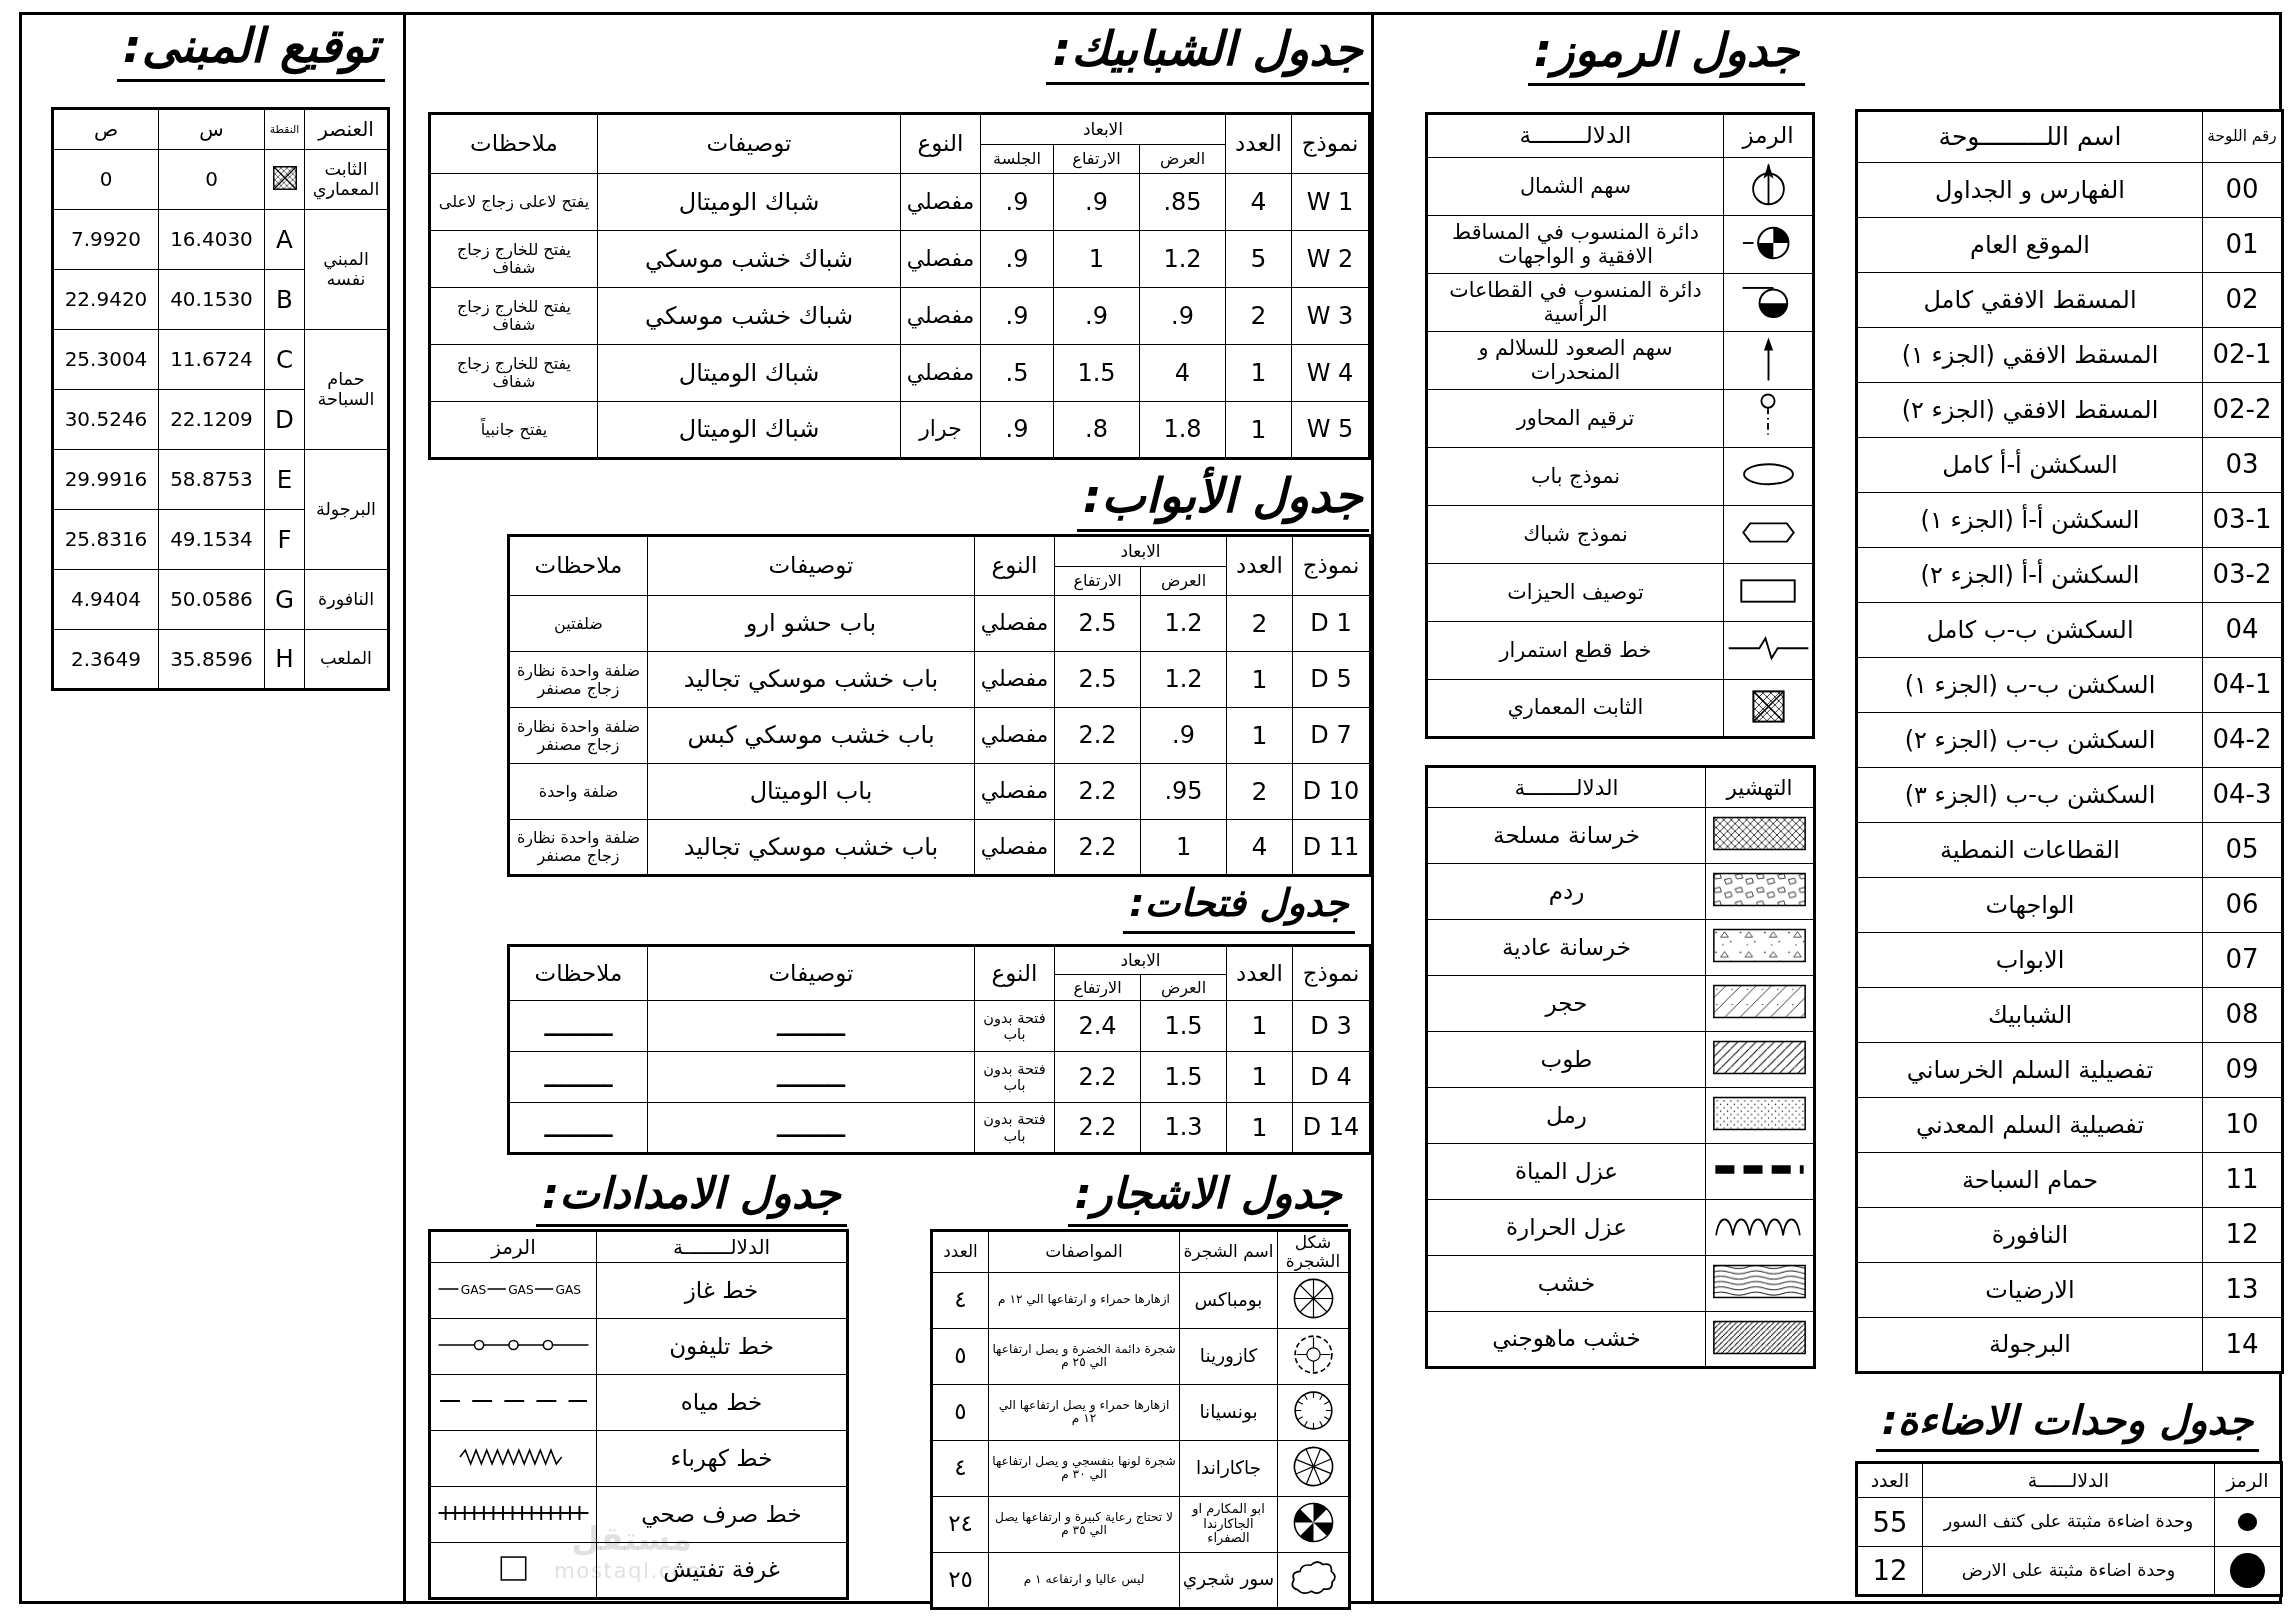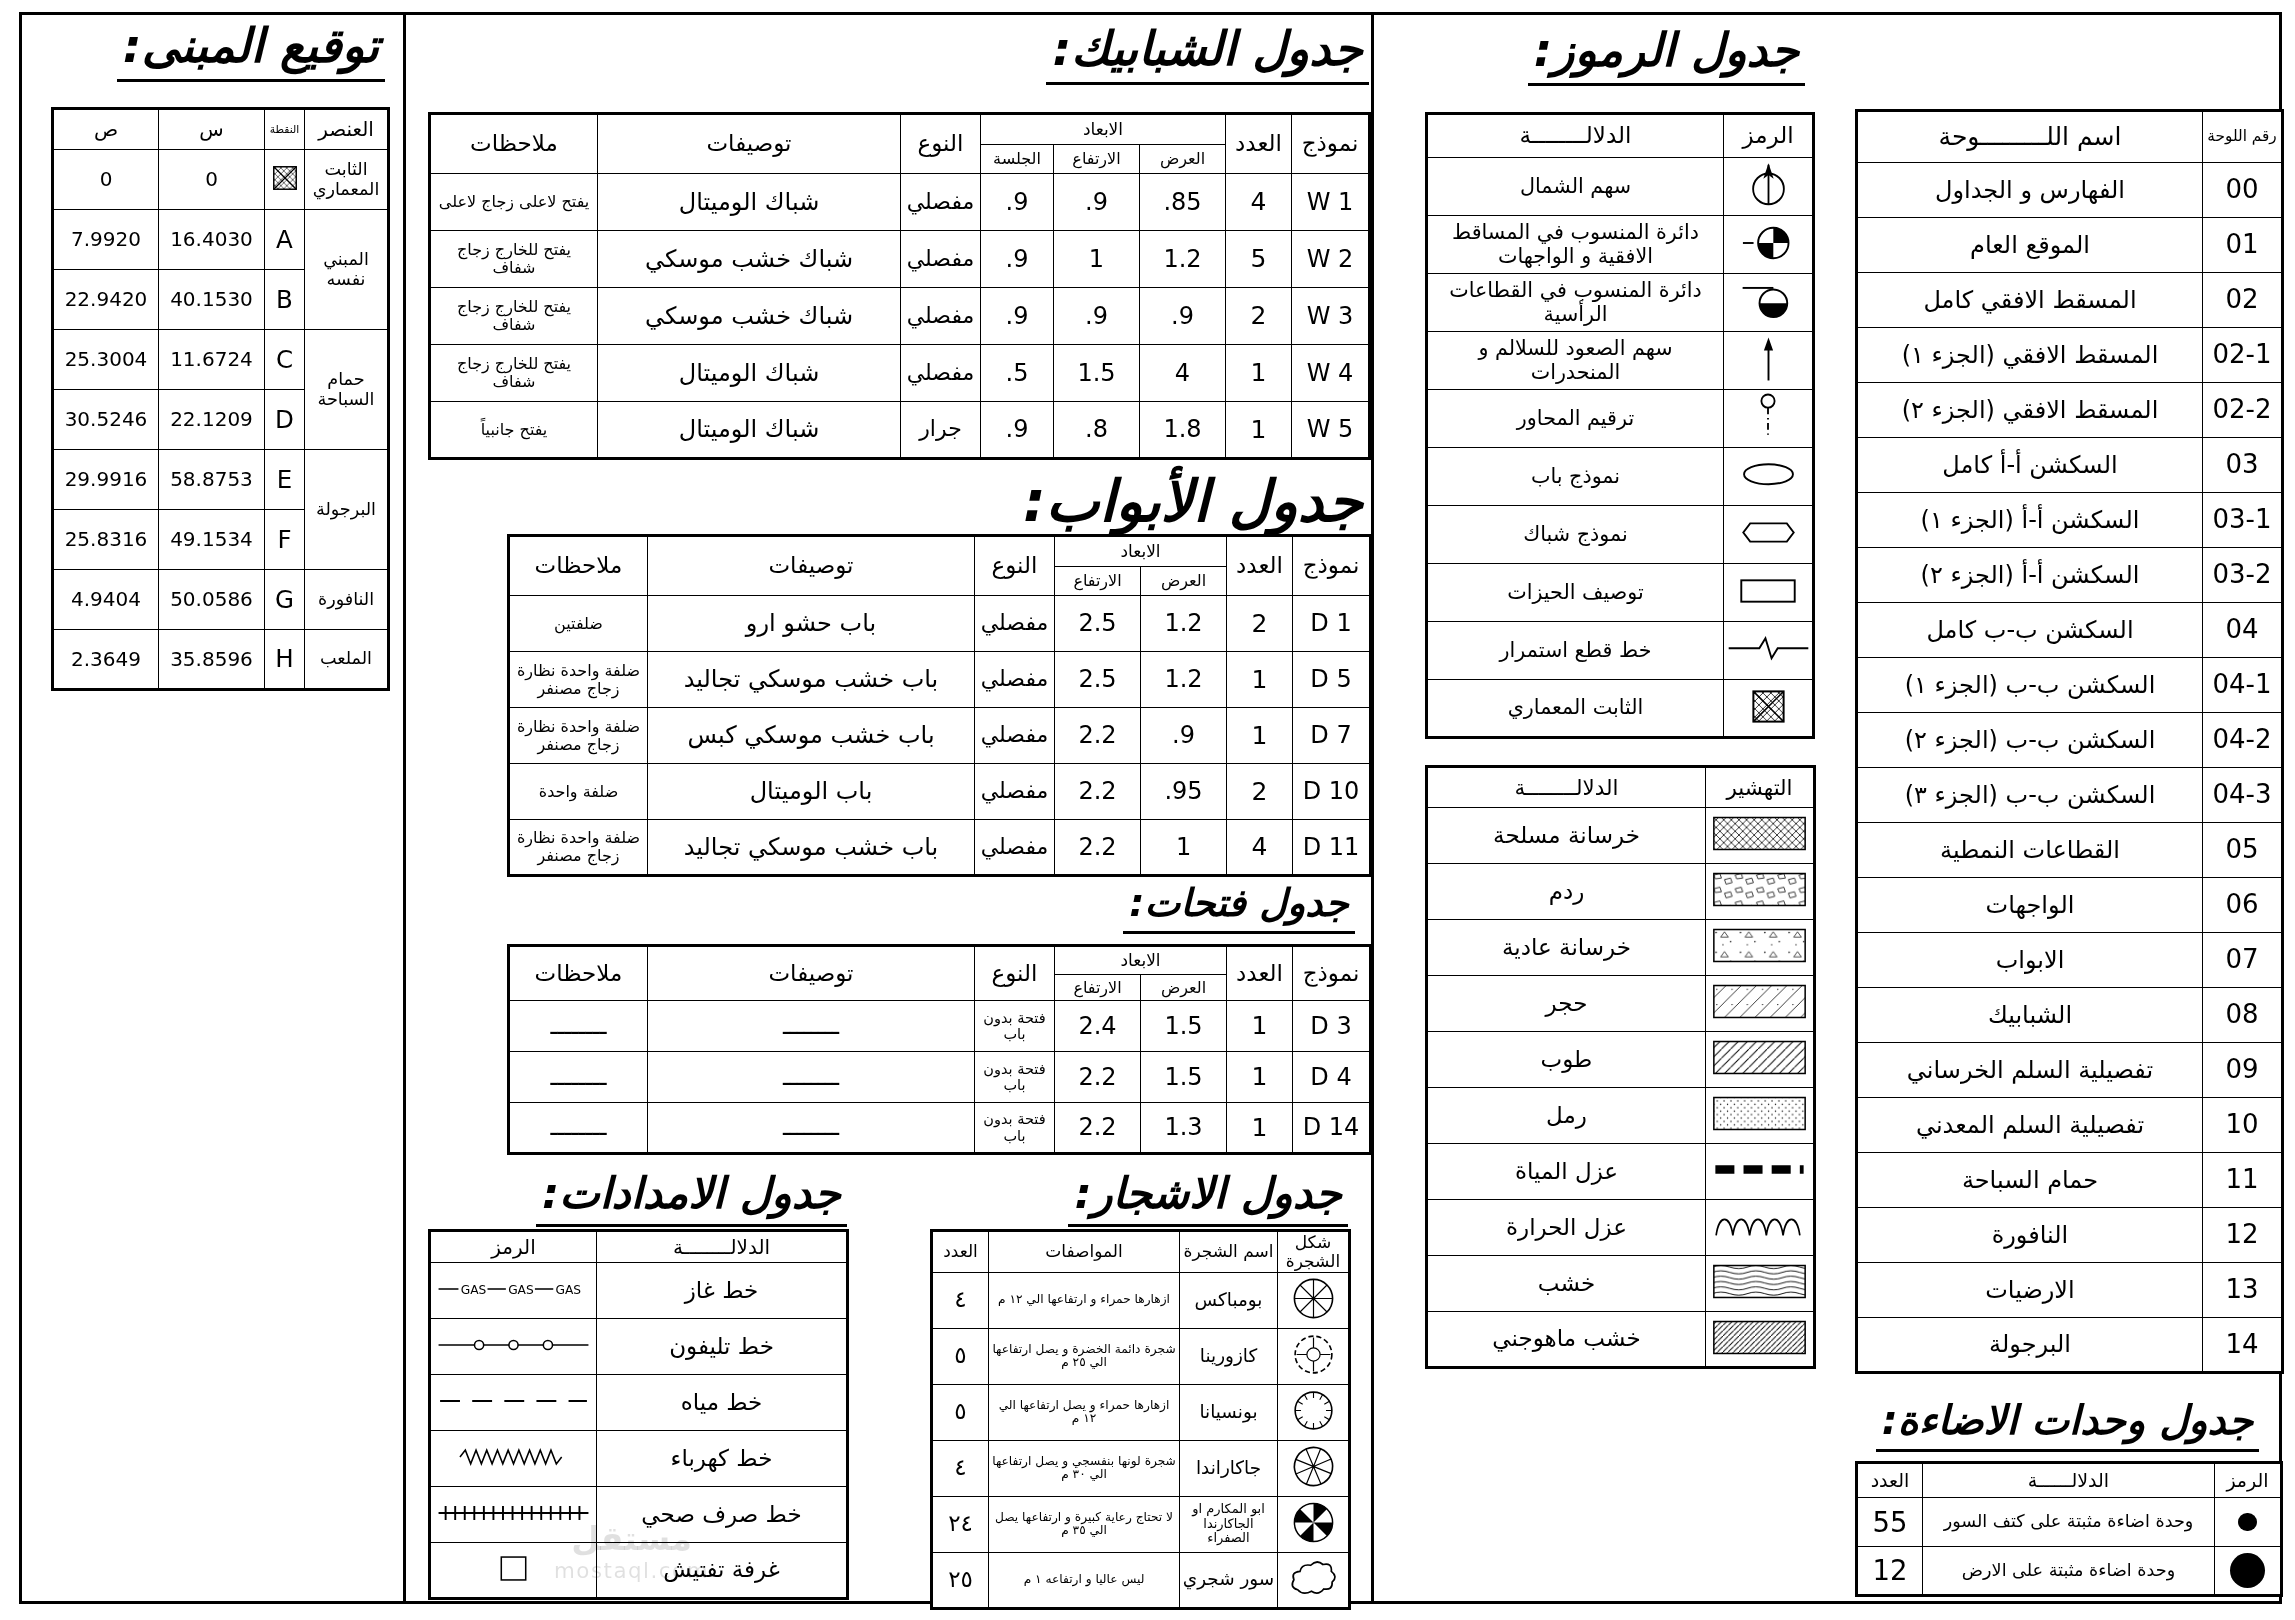--- a/index.html
+++ b/index.html
@@ -52,21 +52,21 @@
   .open thead tr:first-child{height:29px}
   .open thead tr:last-child{height:26px}
   .open tbody tr{height:51px}
   .c-model{font-size:24px}
   .c-count{font-size:25px}
   .c-dim{font-size:24px}
   .c-type{font-size:22px}
   .c-spec{font-size:24px}
   .c-note{font-size:16px;padding:0 9.2px}
   .open .c-type{font-size:14.5px}
-  .open .c-spec,.open .c-note{font-size:24px}
+  .open .c-spec,.open .c-note{font-size:29px}
   
   .tree thead tr{height:32px}
   .tree tbody tr{height:56px}
   .tree th{font-size:17px}
   .c-tname{font-size:18.4px}
   .c-tname.xs{font-size:13px}
   .c-tspec{font-size:12.2px;padding:0 4.6px}
   .c-tcount{font-size:23px}
   
   .util thead tr{height:32px}
@@ -575,21 +575,21 @@
         <td class="ltr c-dim">1.8</td>
         <td class="ltr c-dim">.8</td>
         <td class="ltr c-dim">.9</td>
         <td class="c-type">جرار</td>
         <td class="c-spec">شباك الوميتال</td>
         <td class="c-note">يفتح جانبياً</td>
       </tr>
       </tbody>
   </table>
 
-  <div class="sec-title" style="left:1077px;top:468px;width:292px;font-size:57px">
+  <div class="sec-title" style="left:1077px;top:468px;width:292px;font-size:47px">
     <span>جدول الأبواب:</span>
   </div>
 
   <table class="tbl grid door" style="left:507px;top:534px;width:862px">
     <colgroup>
       <col style="width:78px">
         <col style="width:66px">
         <col style="width:86px">
         <col style="width:86px">
       <col style="width:80px">

